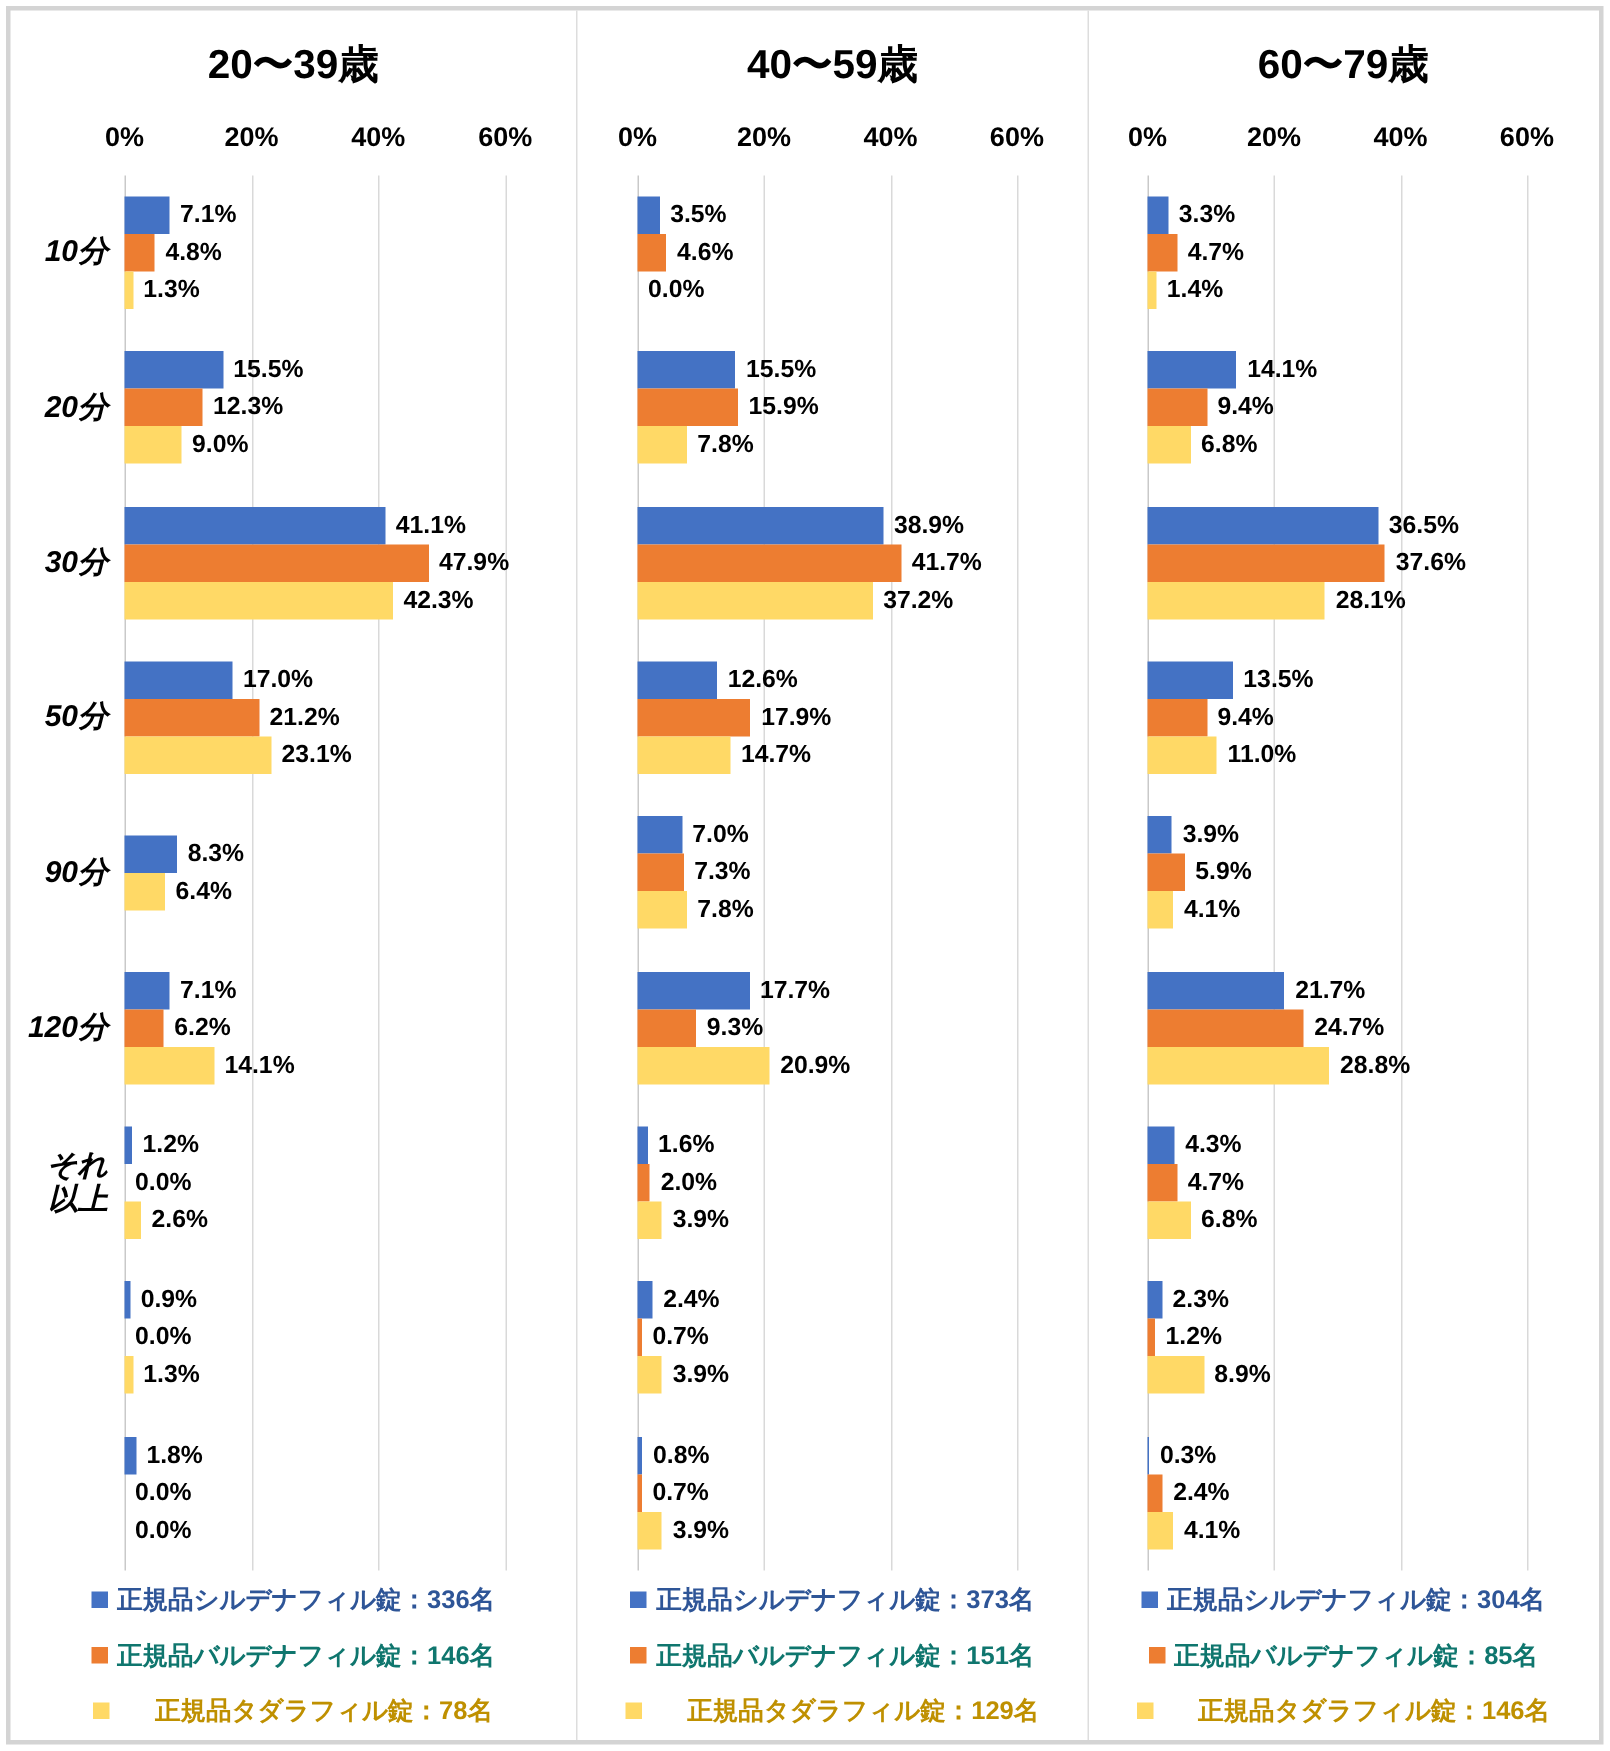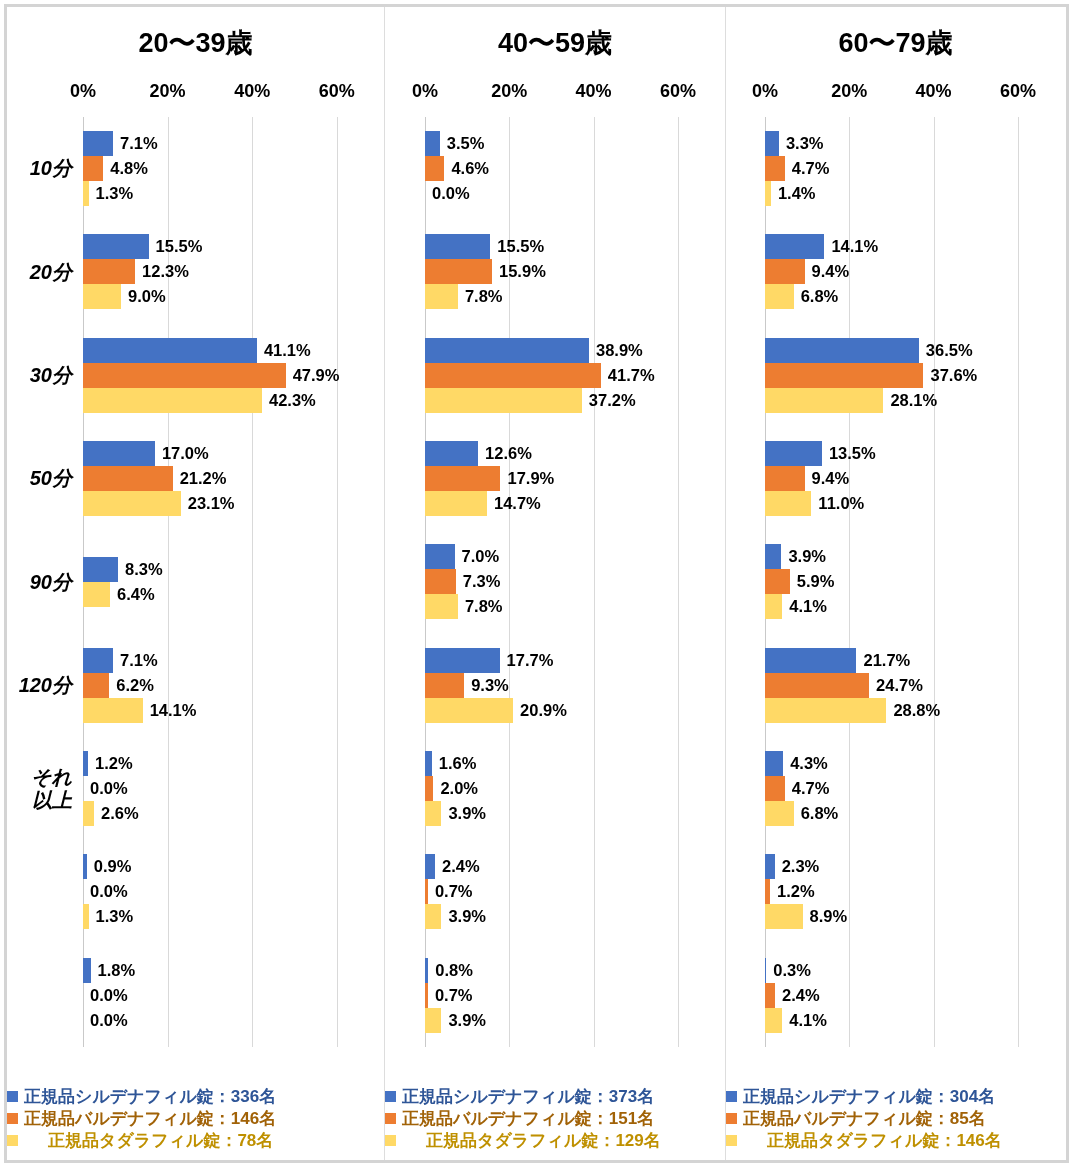--- a/index.html
+++ b/index.html
@@ -143,43 +143,43 @@
     font-style: italic;
   }
 
   
   .legend {
     position: absolute;
     bottom: 10px;
     left: 0; right: 0;
     display: flex;
     flex-direction: column;
-    align-items: flex-start;
-    gap: 3px;
+    align-items: center;
+    gap: 18px;
   }
   .legend-row {
     display: flex;
     align-items: center;
     white-space: nowrap;
     line-height: 1.12;
   }
   .legend-swatch {
     width: 11px; height: 11px;
     margin-right: 6px;
     flex: 0 0 auto;
   }
   .legend-swatch.s0 { background: #4472c4; }
   .legend-swatch.s1 { background: #ed7d31; }
   .legend-swatch.s2 { background: #ffd966; }
   .legend-text {
     font-size: 17px;
     font-weight: bold;
   }
   .legend-text.s0 { color: #2e5597; }
-  .legend-text.s1 { color: #a16207; }
+  .legend-text.s1 { color: #0f766e; }
   .legend-text.s2 { color: #bf9000; margin-left: 24px; }
 </style>
 </head>
 <body>
 
 <div id="root">
   <div class="frame">
     <div class="panels" id="panels">
         <div class="panel p0">
           <div class="panel-title">20〜39歳</div>

